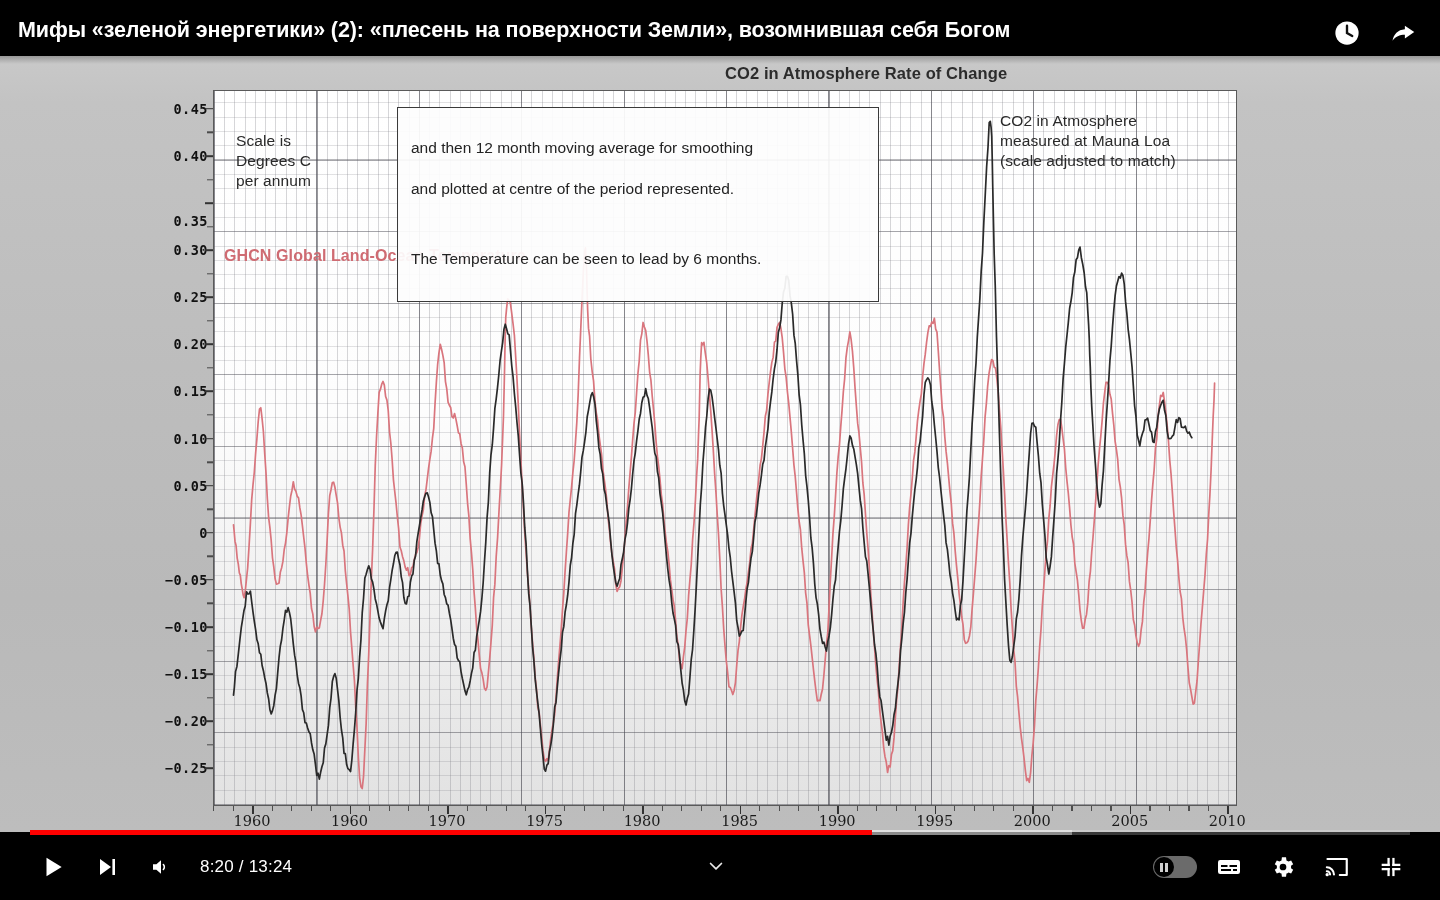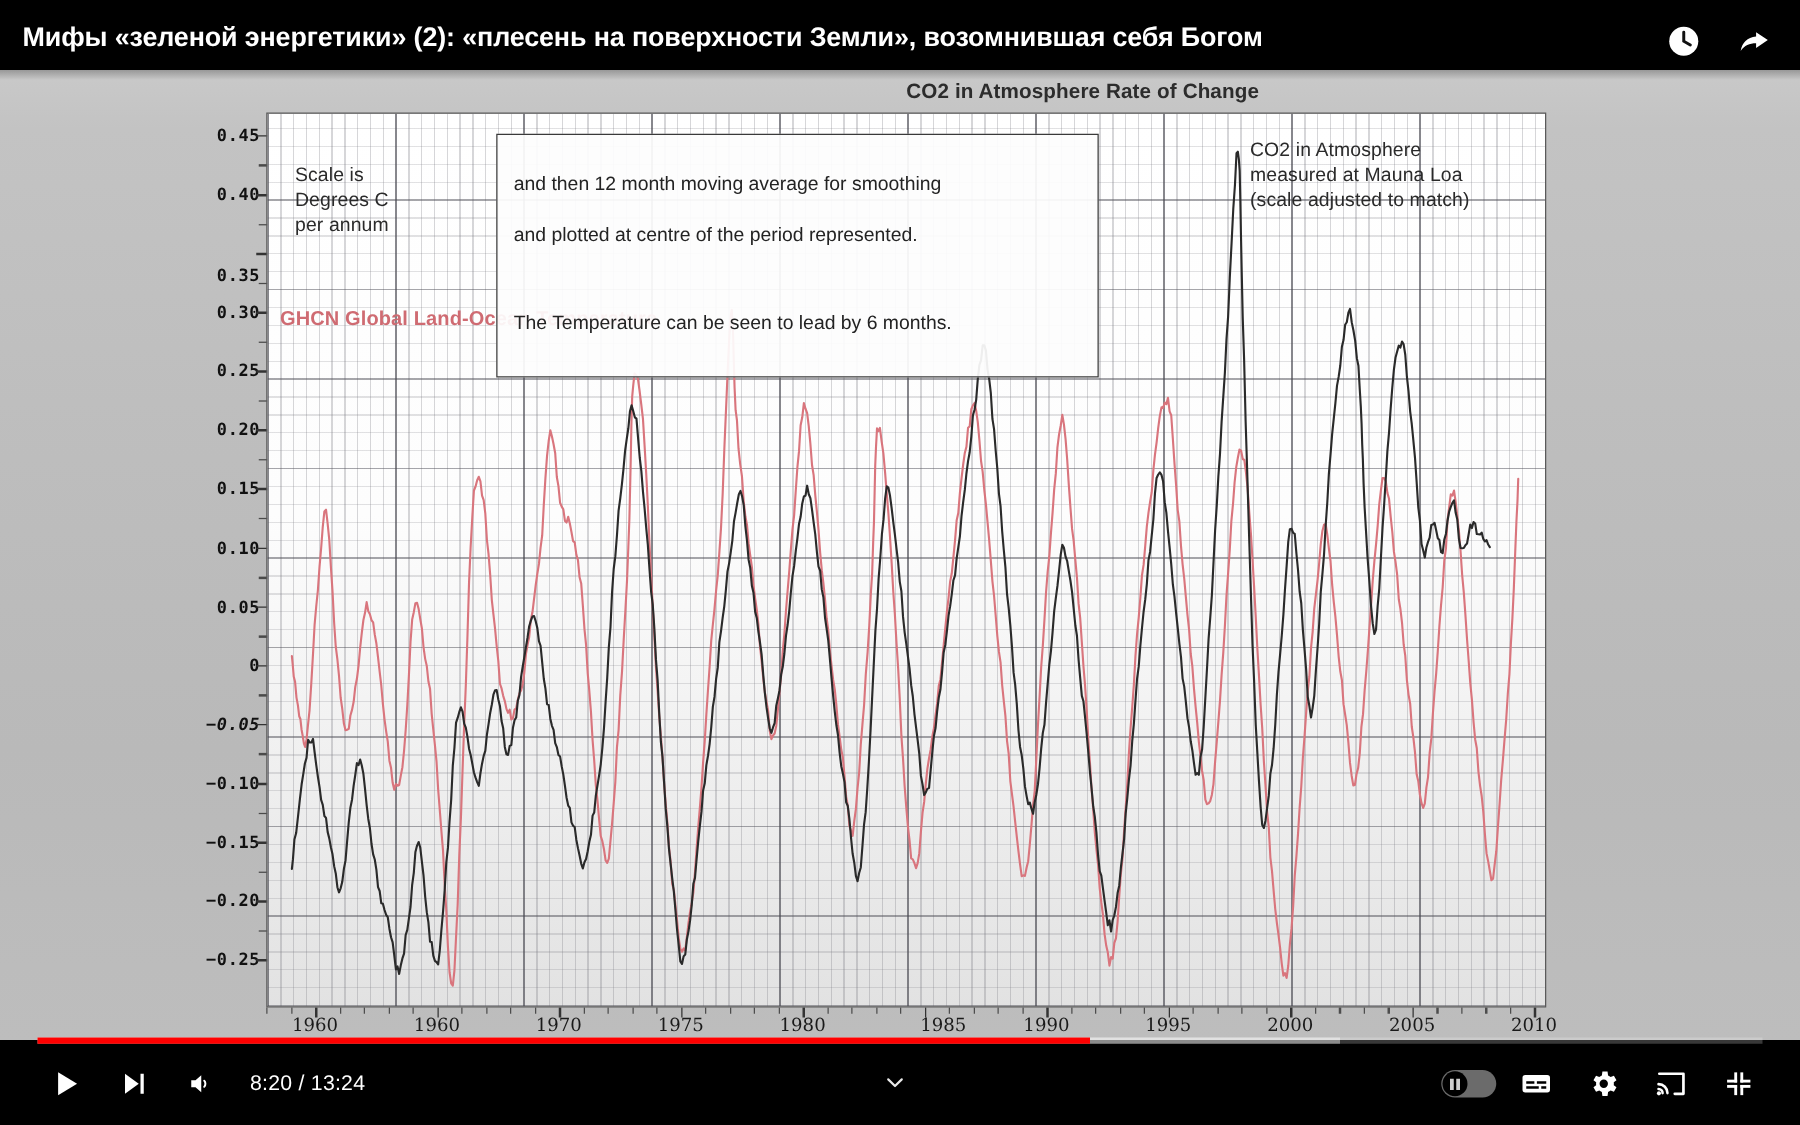--- a/index.html
+++ b/index.html
@@ -316,21 +316,21 @@
           <div class="ytickmark minor" style="top: 359.026px;"></div>
           <div class="ytick" style="top: 382.579px;">0.10</div>
           <div class="ytickmark" style="top: 382.579px;"></div>
           <div class="ytickmark minor" style="top: 406.132px;"></div>
           <div class="ytick" style="top: 429.684px;">0.05</div>
           <div class="ytickmark" style="top: 429.684px;"></div>
           <div class="ytickmark minor" style="top: 453.237px;"></div>
           <div class="ytick" style="top: 476.789px;">0</div>
           <div class="ytickmark" style="top: 476.789px;"></div>
           <div class="ytickmark minor" style="top: 500.342px;"></div>
-          <div class="ytick" style="top: 523.895px; font-style: italic;">−0.05</div>
+          <div class="ytick" style="top: 523.895px;">−0.05</div>
           <div class="ytickmark" style="top: 523.895px;"></div>
           <div class="ytickmark minor" style="top: 547.447px;"></div>
           <div class="ytick" style="top: 571px;">−0.10</div>
           <div class="ytickmark" style="top: 571px;"></div>
           <div class="ytickmark minor" style="top: 594.553px;"></div>
           <div class="ytick" style="top: 618.105px;">−0.15</div>
           <div class="ytickmark" style="top: 618.105px;"></div>
           <div class="ytickmark minor" style="top: 641.658px;"></div>
           <div class="ytick" style="top: 665.211px;">−0.20</div>
           <div class="ytickmark" style="top: 665.211px;"></div>
@@ -365,21 +365,21 @@
           <div class="xtickmark minor" style="left: 583.59px;"></div>
           <div class="xtickmark minor" style="left: 603.095px;"></div>
           <div class="xtickmark minor" style="left: 622.6px;"></div>
           <div class="xtickmark" style="left: 642.105px;"></div>
           <div class="xtick" style="left: 642.105px;">1980</div>
           <div class="xtickmark minor" style="left: 661.61px;"></div>
           <div class="xtickmark minor" style="left: 681.114px;"></div>
           <div class="xtickmark minor" style="left: 700.619px;"></div>
           <div class="xtickmark minor" style="left: 720.124px;"></div>
           <div class="xtickmark" style="left: 739.629px;"></div>
-          <div class="xtick" style="left: 739.629px; margin-left: 15px;">1985</div>
+          <div class="xtick" style="left: 739.629px;">1985</div>
           <div class="xtickmark minor" style="left: 759.133px;"></div>
           <div class="xtickmark minor" style="left: 778.638px;"></div>
           <div class="xtickmark minor" style="left: 798.143px;"></div>
           <div class="xtickmark minor" style="left: 817.648px;"></div>
           <div class="xtickmark" style="left: 837.152px;"></div>
           <div class="xtick" style="left: 837.152px;">1990</div>
           <div class="xtickmark minor" style="left: 856.657px;"></div>
           <div class="xtickmark minor" style="left: 876.162px;"></div>
           <div class="xtickmark minor" style="left: 895.667px;"></div>
           <div class="xtickmark minor" style="left: 915.171px;"></div>

